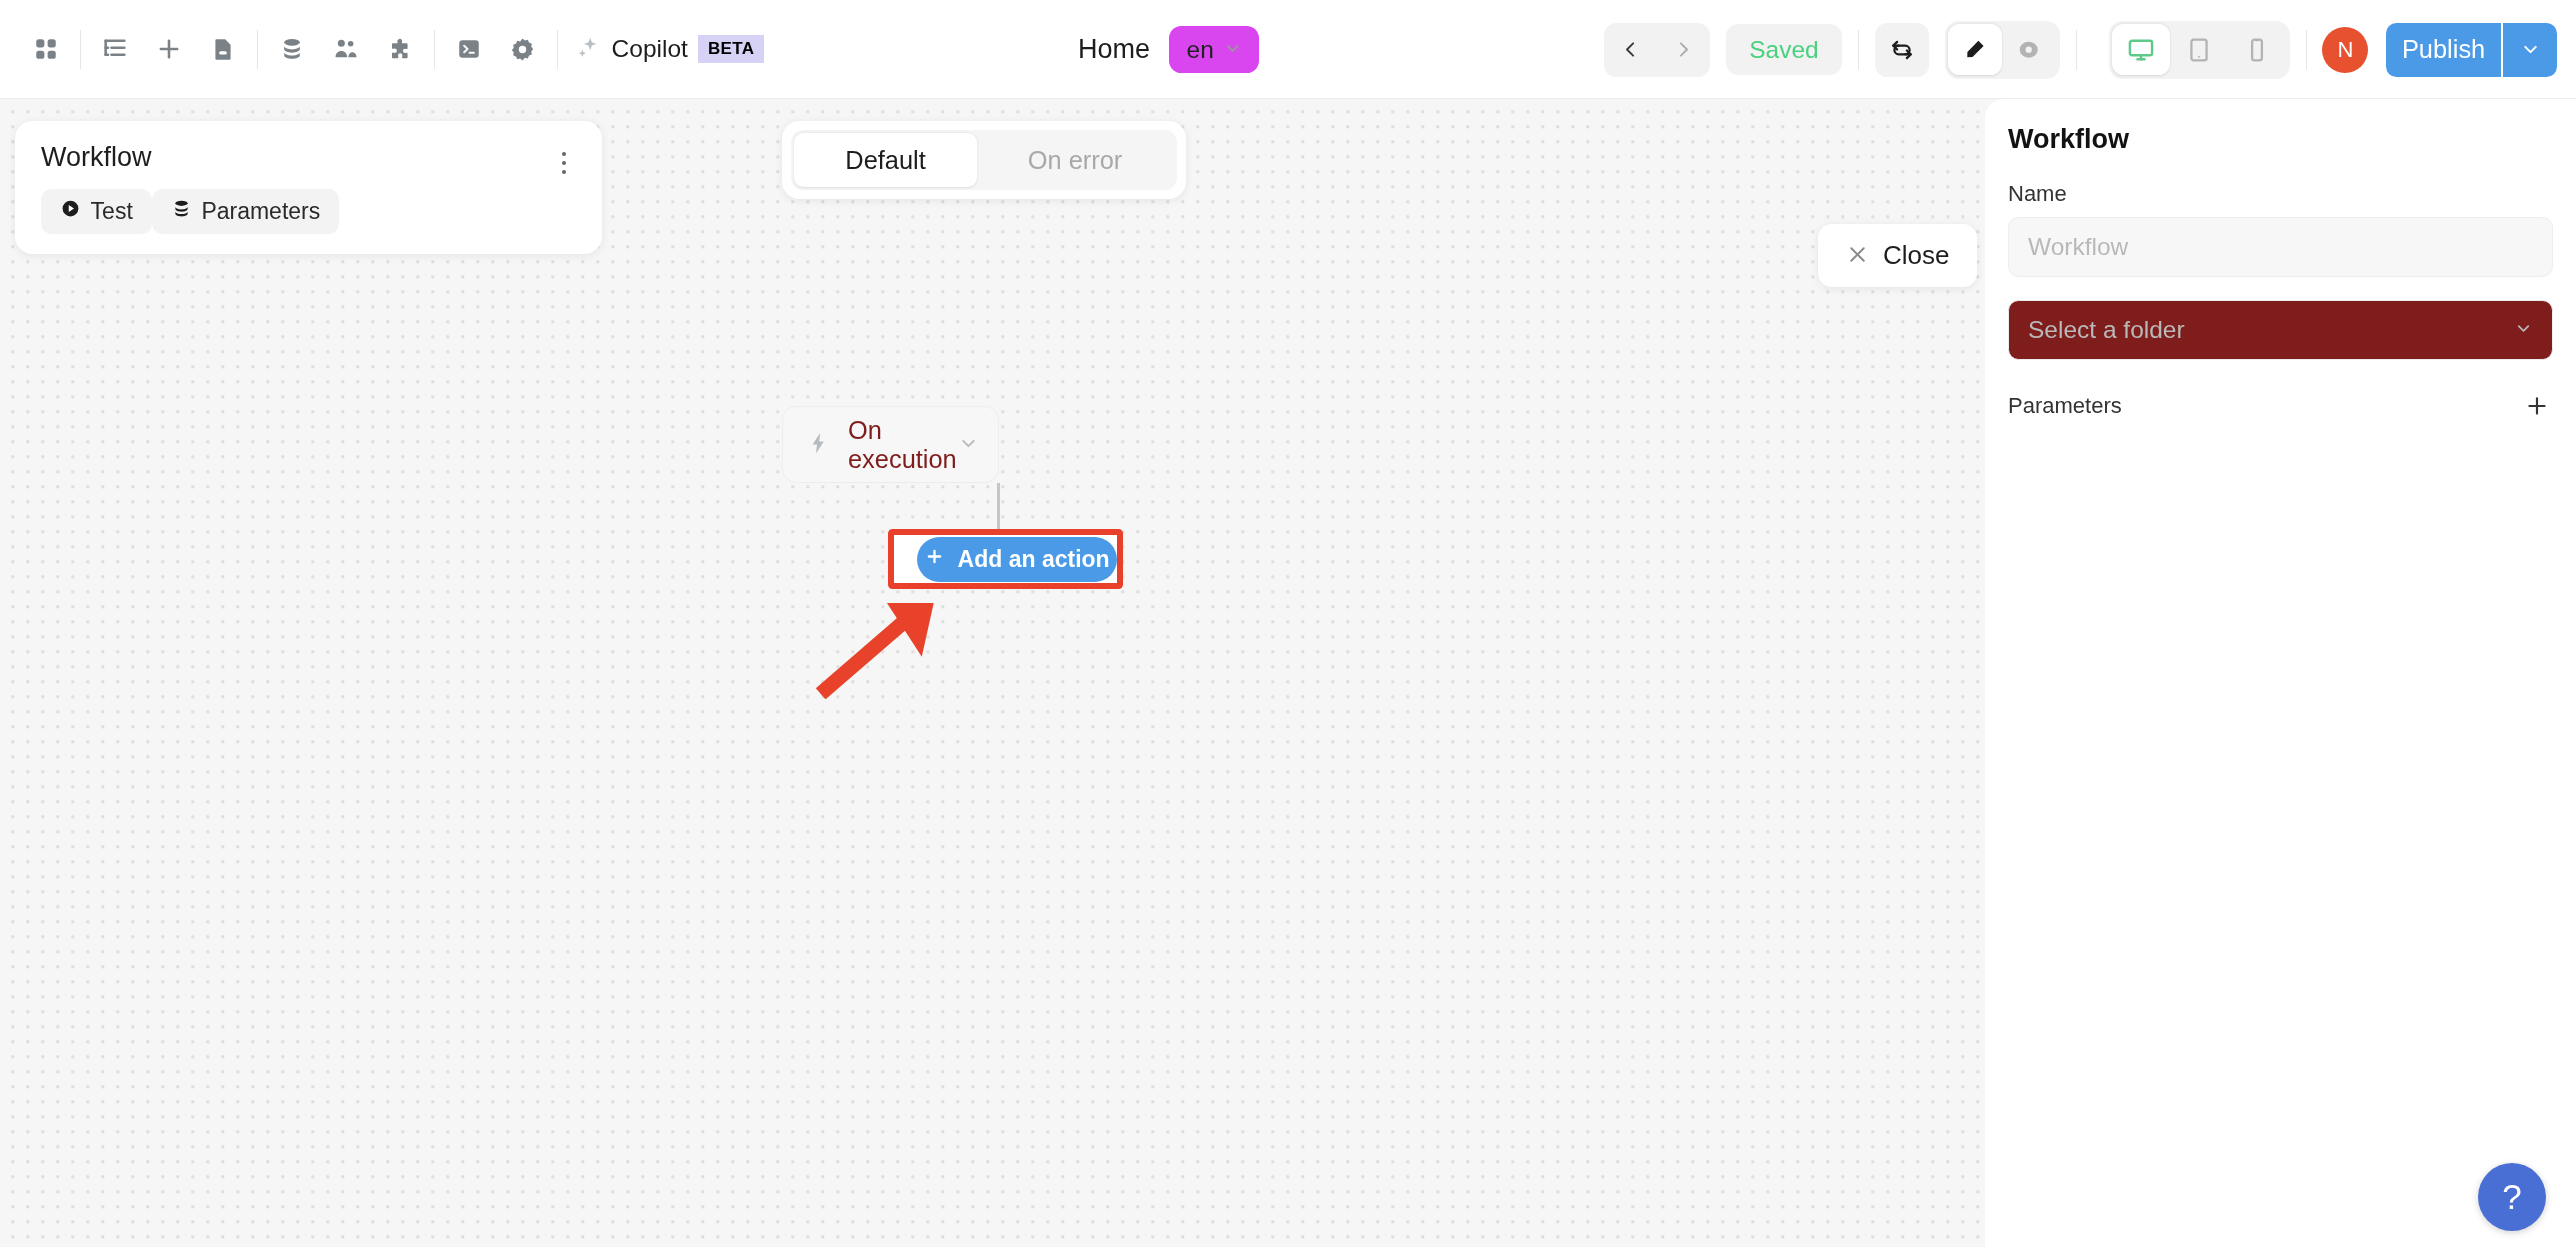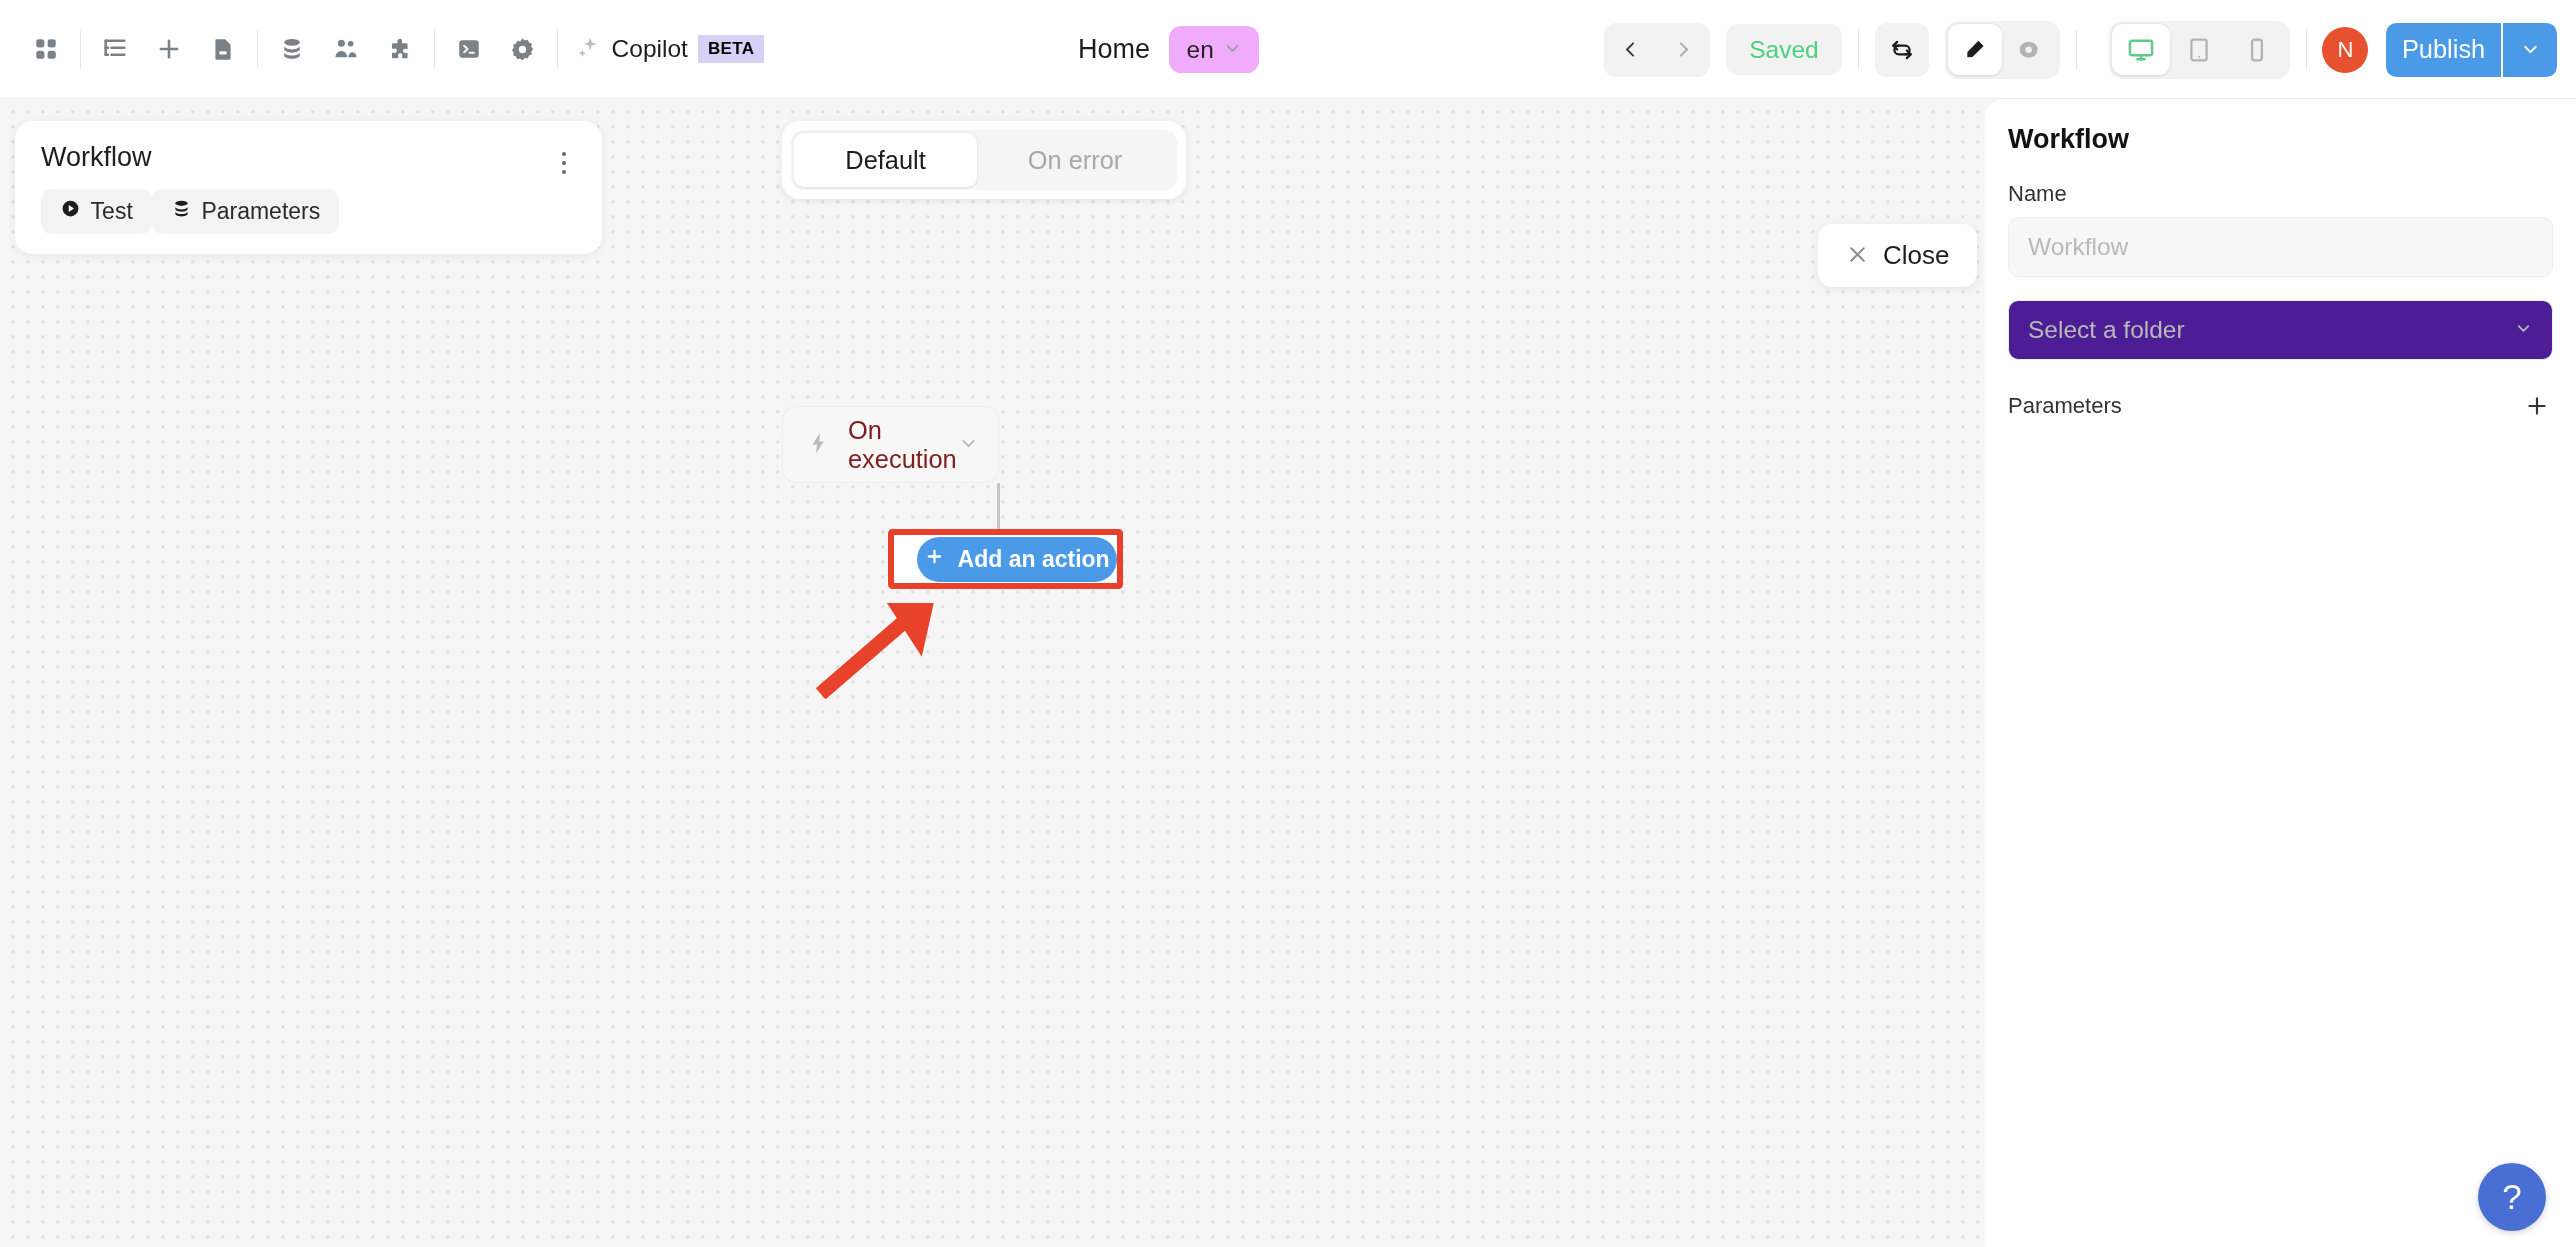--- a/index.html
+++ b/index.html
@@ -39,21 +39,21 @@
     padding: 4.4px 9.6px; border-radius: 0; letter-spacing: 0.4px;
   }
 
   .center-group {
     position: absolute; left: 1078px; top: 0; height: 99px;
     display: flex; align-items: center; gap: 19px;
   }
   .home-title { font-size: 27px; color: #1d1d1d; }
   .lang-select {
     display: flex; align-items: center; gap: 8.8px;
-    background: #f0abfc; border-radius: 12.3px;
+    background: #d946ef; border-radius: 12.3px;
     padding: 9.6px 17.5px; font-size: 24.5px; color: #222; cursor: pointer;
   }
 
   .right-group {
     position: absolute; right: 19px; top: 0; height: 99px;
     display: flex; align-items: center; gap: 0;
   }
   .navpair { display: flex; background: #f2f2f2; border-radius: 12.3px; }
   .navpair .nb {
     width: 53px; height: 54px; display: flex; align-items: center;
@@ -208,21 +208,21 @@
   .sp-label { font-size: 22px; color: #333; margin-bottom: 10.5px; }
   .sp-input {
     width: 100%; height: 60px;
     background: #f7f7f7; border: 0.9px solid #ededed; border-radius: 10.5px;
     display: flex; align-items: center; padding: 0 19px;
     font-size: 24.5px; color: #b9b9b9; cursor: text;
   }
   .sp-gap { height: 23px; }
   .sp-select {
     width: 100%; height: 60px;
-    background: #4c1d95; border: 0.9px solid #ededed; border-radius: 10.5px;
+    background: #7f1d1d; border: 0.9px solid #ededed; border-radius: 10.5px;
     display: flex; align-items: center; justify-content: space-between;
     padding: 0 19px; font-size: 24.5px; color: #b9b9b9; cursor: pointer;
   }
   .sp-params-row {
     display: flex; align-items: center; justify-content: space-between;
     margin-top: 30px;
   }
   .sp-params-label { font-size: 22px; color: #333; }
   .sp-add { width: 32px; height: 32px; display: flex; align-items: center;
             justify-content: center; cursor: pointer; }

